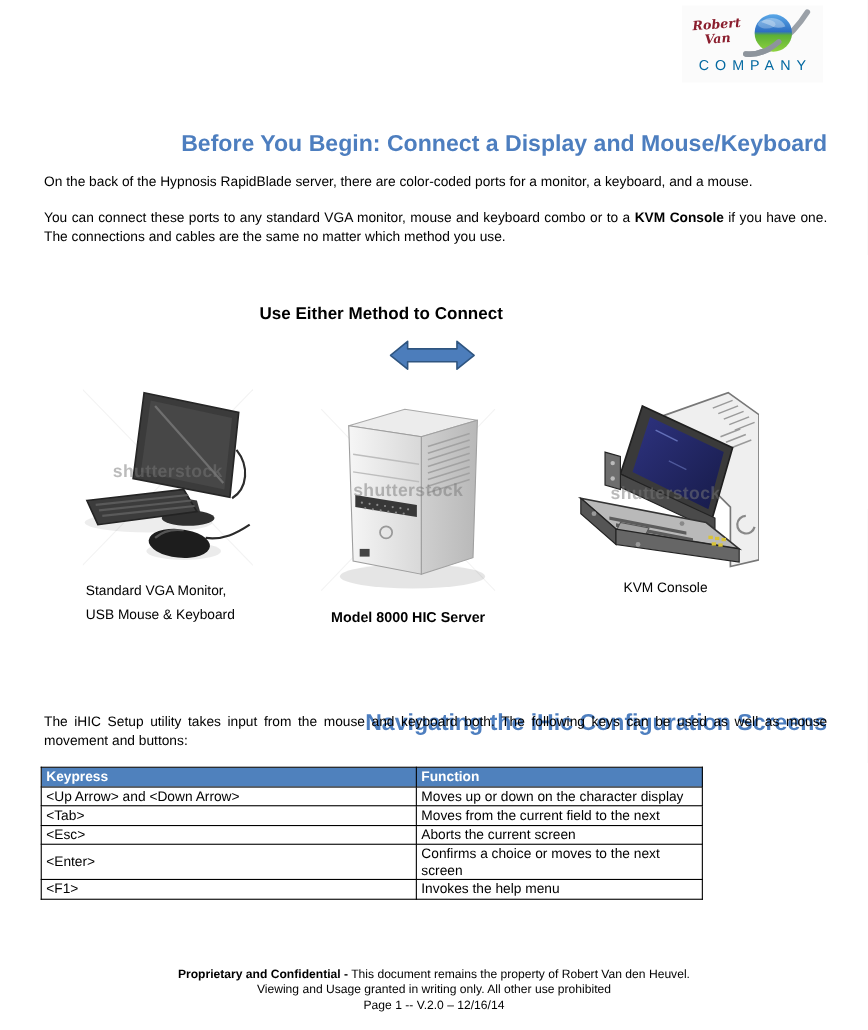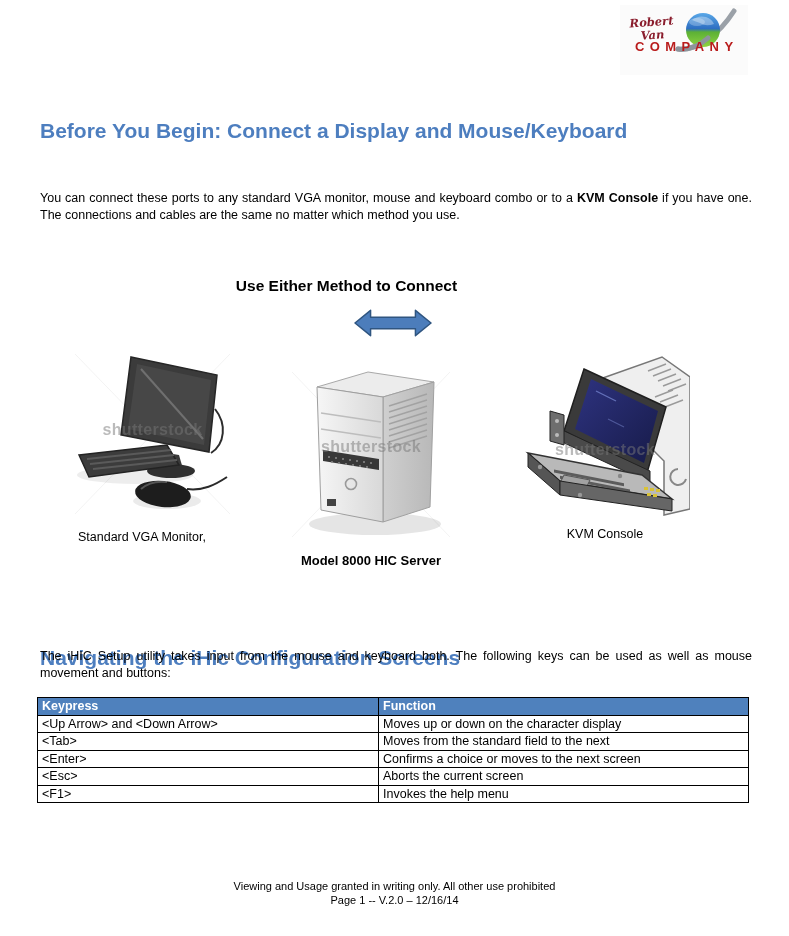--- a/index.html
+++ b/index.html
@@ -11,25 +11,25 @@
   }
   
   .logo-box { position:absolute; left:620px; top:5px; width:128px; height:70px; background:#fbfbfb; }
   .logo-script {
     position:absolute; left:4px; top:11px; width:56px; text-align:center;
     font-family:"DejaVu Serif", serif; font-style:italic; font-weight:bold;
     font-size:11.5px; line-height:13px; color:#8a1d2d; transform:rotate(-4deg);
   }
   .logo-globe { position:absolute; left:52px; top:1px; }
   .logo-company {
-    position:absolute; left:0; bottom:21px; width:100%; text-align:center;
-    font-size:13px; color:#b91c1c; letter-spacing:0.42em; text-indent:0.42em;font-weight:bold;
-  }
-  
-  .h-blue { position:absolute; left:40px; width:712px; font-size:21px; font-weight:bold; color:#4d7ebf; }
+    position:absolute; left:0; bottom:8px; width:100%; text-align:center;
+    font-size:13px; color:#0369a1; letter-spacing:0.42em; text-indent:0.42em;
+  }
+  
+  .h-blue { position:absolute; left:40px; width:712px; font-size:21px; font-weight:bold; color:#4d7ebf;text-align:right; }
   .h1-pos { top:119px; }
   .h2-pos { top:610px;margin-top:36px; }
   .para { position:absolute; left:40px; width:712px; font-size:12.5px; line-height:16.5px; }
   .p1-pos { top:157px; }
   .p2-pos { top:190px; text-align:justify; }
   .p3-pos { top:648px; text-align:justify; }
   .center-head { position:absolute; left:0; top:277px; width:693px; text-align:center; font-size:15.5px; font-weight:bold; }
   .arrow-wrap { position:absolute; left:354px; top:307px; width:78px; height:32px; }
   
   .fig { position:absolute; overflow:hidden;text-decoration:underline; }
@@ -40,21 +40,21 @@
     position:absolute; left:0; right:0; text-align:center;
     font-size:16px; font-weight:bold; color:rgba(120,120,120,0.5);
     letter-spacing:0.02em; pointer-events:none; white-space:nowrap;
   }
   .wm1 { top:72px; } .wm2 { top:86px; } .wm3 { top:92px; }
   .cap { position:absolute; font-size:12.5px; }
   .cap1 { left:78px; top:526px; width:170px; line-height:22px; }
   .cap2 { left:287px; top:553px; width:168px; text-align:center; font-weight:bold; font-size:13px; }
   .cap3 { left:520px; top:527px; width:170px; text-align:center; }
   
-  .key-table { position:absolute; left:37px; top:697px; width:712px; border-collapse:collapse; font-size:12.5px; }
+  .key-table { position:absolute; left:37px; top:697px; width:602px; border-collapse:collapse; font-size:12.5px; }
   .key-table th, .key-table td { border:1px solid #000; padding:1px 4px; line-height:14.5px; text-align:left; font-weight:normal; }
   .key-table th { background:#4f81bd; color:#fff; font-weight:bold; }
   .key-table .col1 { width:341px; }
   
   .footer { position:absolute; left:0; top:879px; width:789px; text-align:center; font-size:11px; line-height:14px; }
   .b { font-weight:bold; }
 </style>
 </head>
 <body>
 
@@ -77,20 +77,21 @@
       <path d="M6,43 C18,44.5 27,40 36,32" fill="none" stroke="#8d949c" stroke-width="5" stroke-linecap="round"></path>
     </svg>
     <div class="logo-script">
       <div>Robert</div>
       <div>Van</div>
     </div>
     <div class="logo-company">COMPANY</div>
   </div>
 
   <div class="h-blue h1-pos">Before You Begin: Connect a Display and Mouse/Keyboard</div>
+  <div class="para p1-pos">On the back of the Hypnosis RapidBlade server, there are color-coded ports for a monitor, a keyboard, and a mouse.</div>
   <div class="para p2-pos">
     <span>You can connect these ports to any standard VGA monitor, mouse and keyboard combo or to a </span><span class="b">KVM Console</span><span> if you have one. The connections and cables are the same no matter which method you use.</span>
   </div>
 
   <div class="center-head">Use Either Method to Connect</div>
   <div class="arrow-wrap">
     <svg width="78" height="32" viewBox="0 0 80 32">
       <polygon points="1,16 17,3 17,10 63,10 63,3 79,16 63,29 63,22 17,22 17,29" fill="#4c7dbb" stroke="#2f5580" stroke-width="1.5" stroke-linejoin="round"></polygon>
     </svg>
   </div>
@@ -223,20 +224,21 @@
 
       <polygon points="30,62 44,66 44,96 30,92" fill="#6e6e6e" stroke="#222" stroke-width="1"></polygon>
       <circle cx="37" cy="72" r="2" fill="#bbb"></circle>
         <circle cx="37" cy="86" r="2" fill="#bbb"></circle>
     </svg>
     <span class="watermark wm3">shutterstock</span>
   </div>
 
   <div class="cap cap1">
     <div>Standard VGA Monitor,</div>
+    <div>USB Mouse &amp; Keyboard</div>
   </div>
   <div class="cap cap2">Model 8000 HIC Server</div>
   <div class="cap cap3">KVM Console</div>
 
   <div class="h-blue h2-pos">Navigating the iHic Configuration Screens</div>
   <div class="para p3-pos">The iHIC Setup utility takes input from the mouse and keyboard both. The following keys can be used as well as mouse movement and buttons:</div>
 
   <table class="key-table">
     <thead>
       <tr>
@@ -244,35 +246,38 @@
         <th>Function</th>
       </tr>
     </thead>
     <tbody>
       <tr>
         <td>&lt;Up Arrow&gt; and &lt;Down Arrow&gt;</td>
         <td>Moves up or down on the character display</td>
       </tr>
       <tr>
         <td>&lt;Tab&gt;</td>
-        <td>Moves from the standard field to the next</td>
+        <td>Moves from the current field to the next</td>
+      </tr>
+      <tr>
+        <td>&lt;Esc&gt;</td>
+        <td>Aborts the current screen</td>
       </tr>
       <tr>
         <td>&lt;Enter&gt;</td>
         <td>Confirms a choice or moves to the next screen</td>
       </tr>
       <tr>
-        <td>&lt;Esc&gt;</td>
-        <td>Aborts the current screen</td>
-      </tr>
-      <tr>
         <td>&lt;F1&gt;</td>
         <td>Invokes the help menu</td>
       </tr>
     </tbody>
   </table>
 
   <div class="footer">
+    <div>
+      <span class="b">Proprietary and Confidential -</span><span> This document remains the property of Robert Van den Heuvel.</span>
+    </div>
     <div>Viewing and Usage granted in writing only. All other use prohibited</div>
     <div>Page 1 -- V.2.0 – 12/16/14</div>
   </div>
 
 </div>
 
 </body></html>

